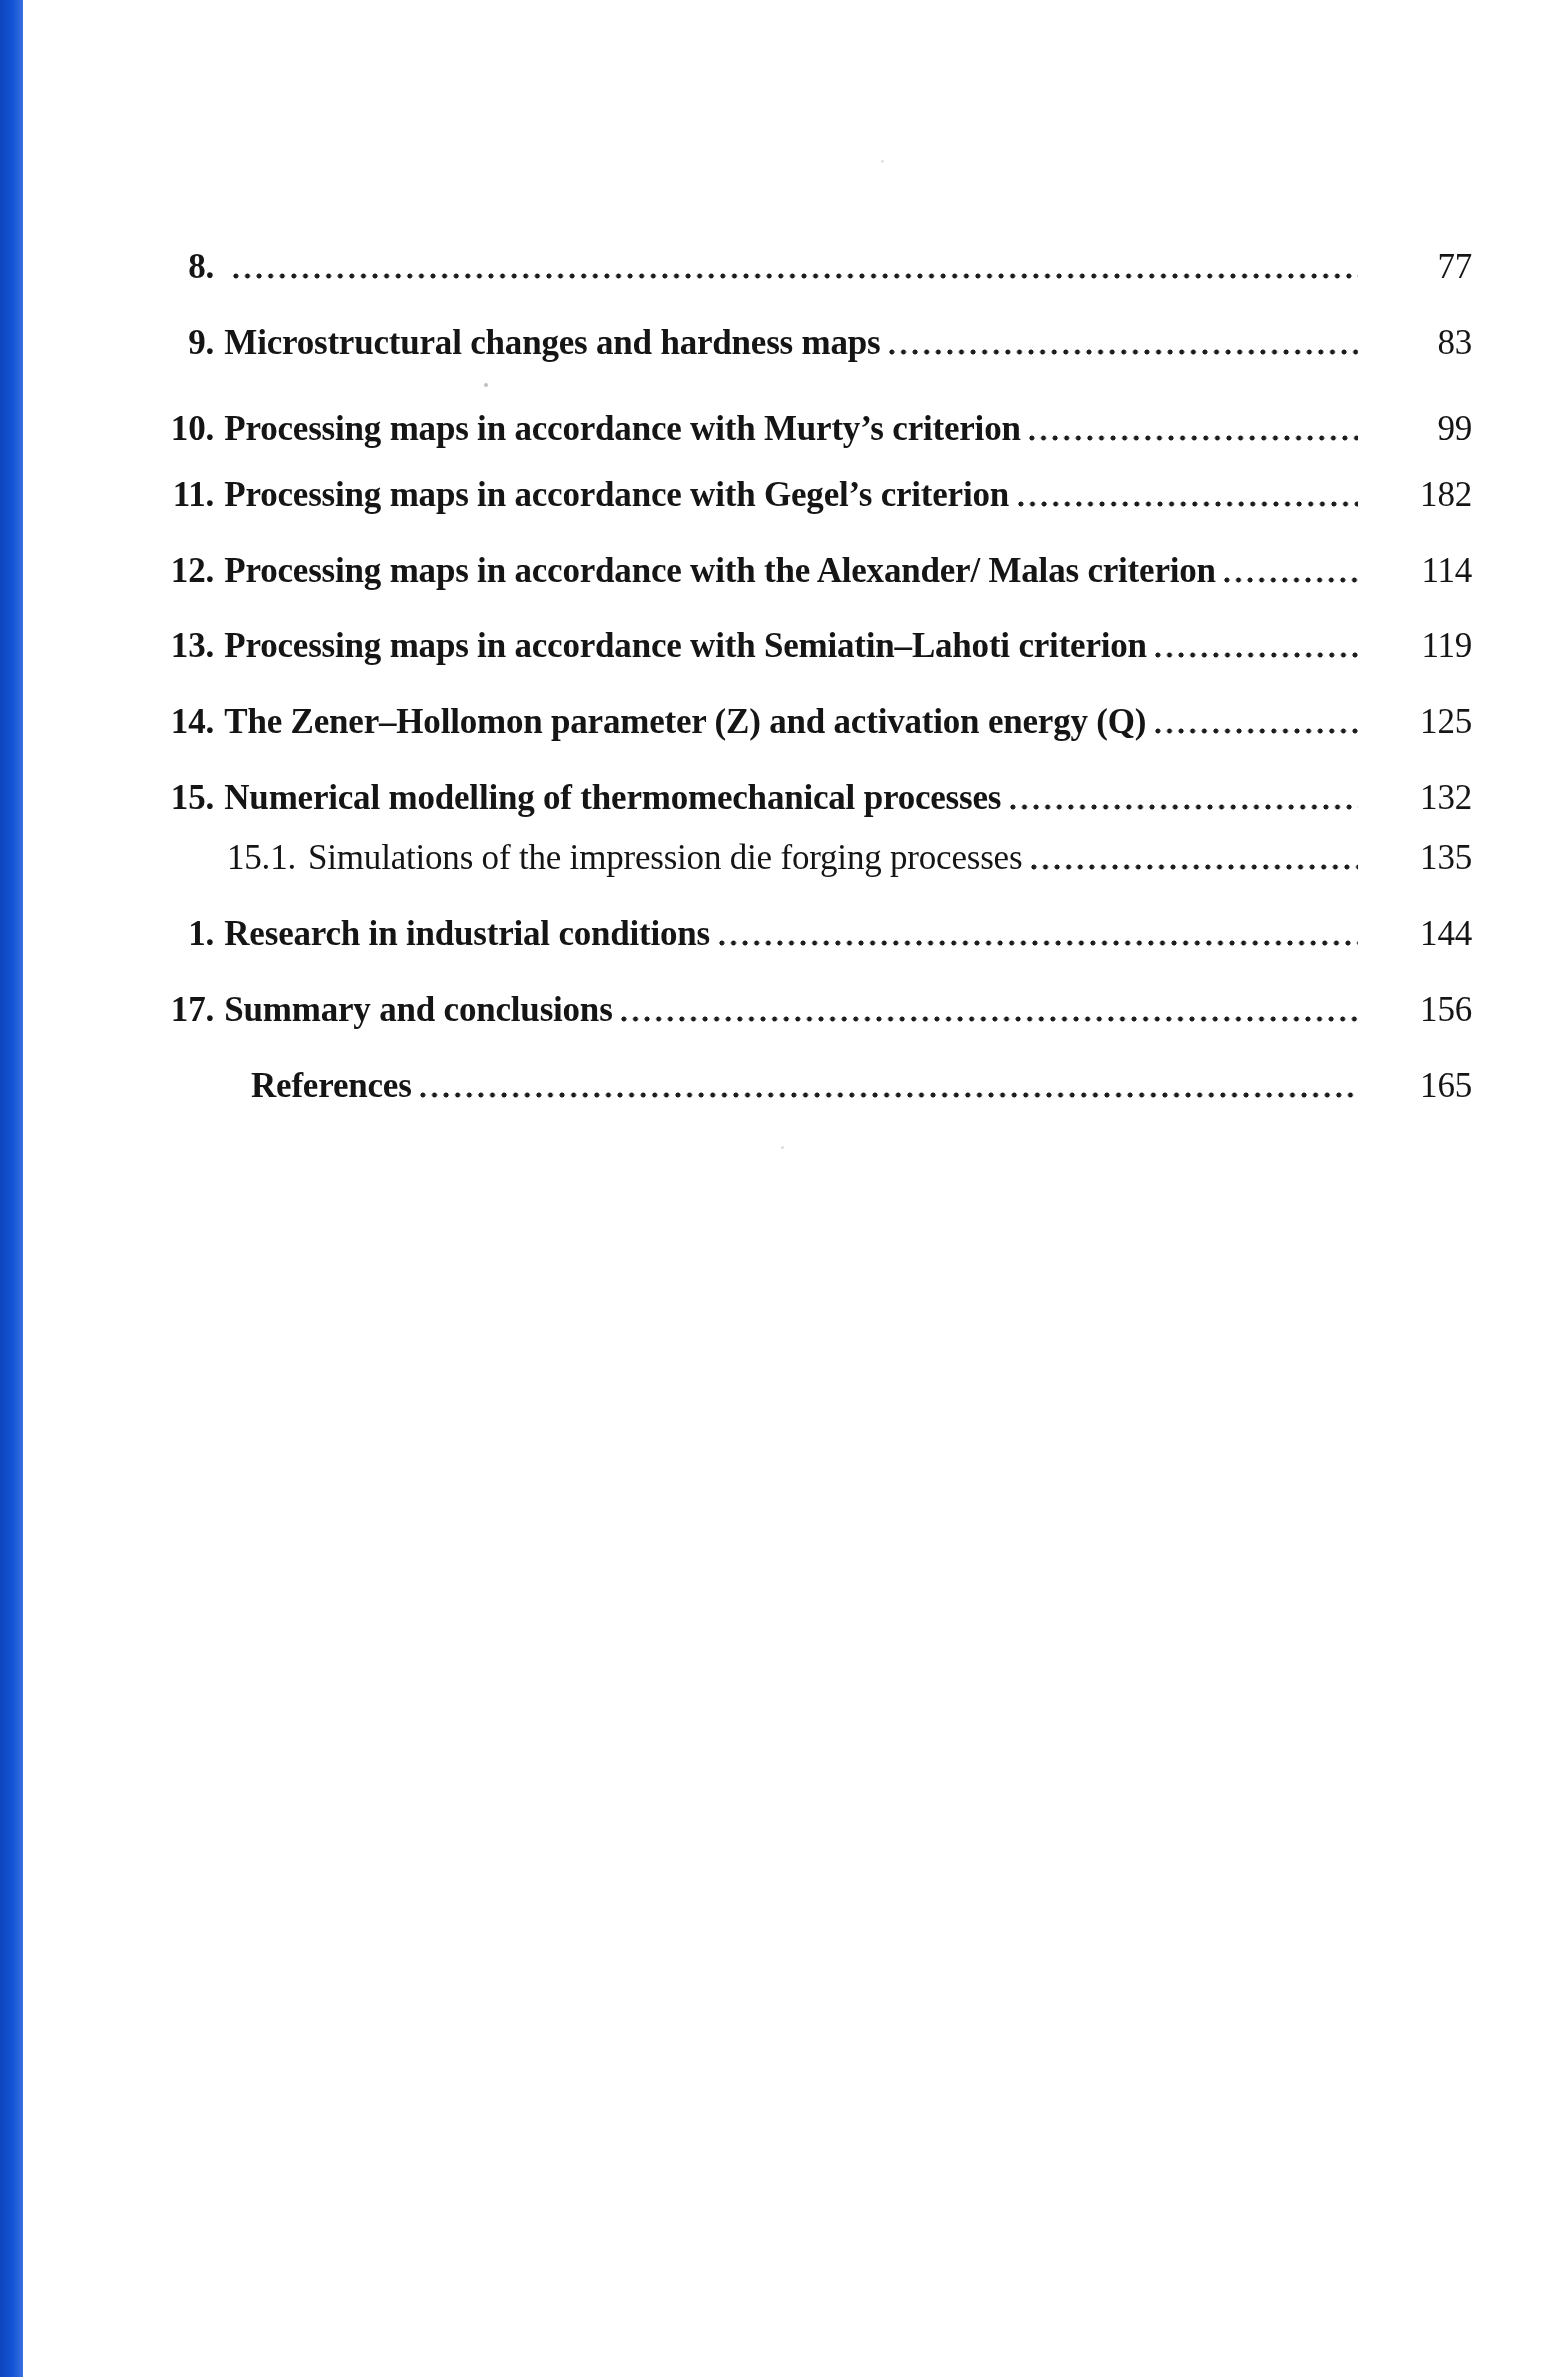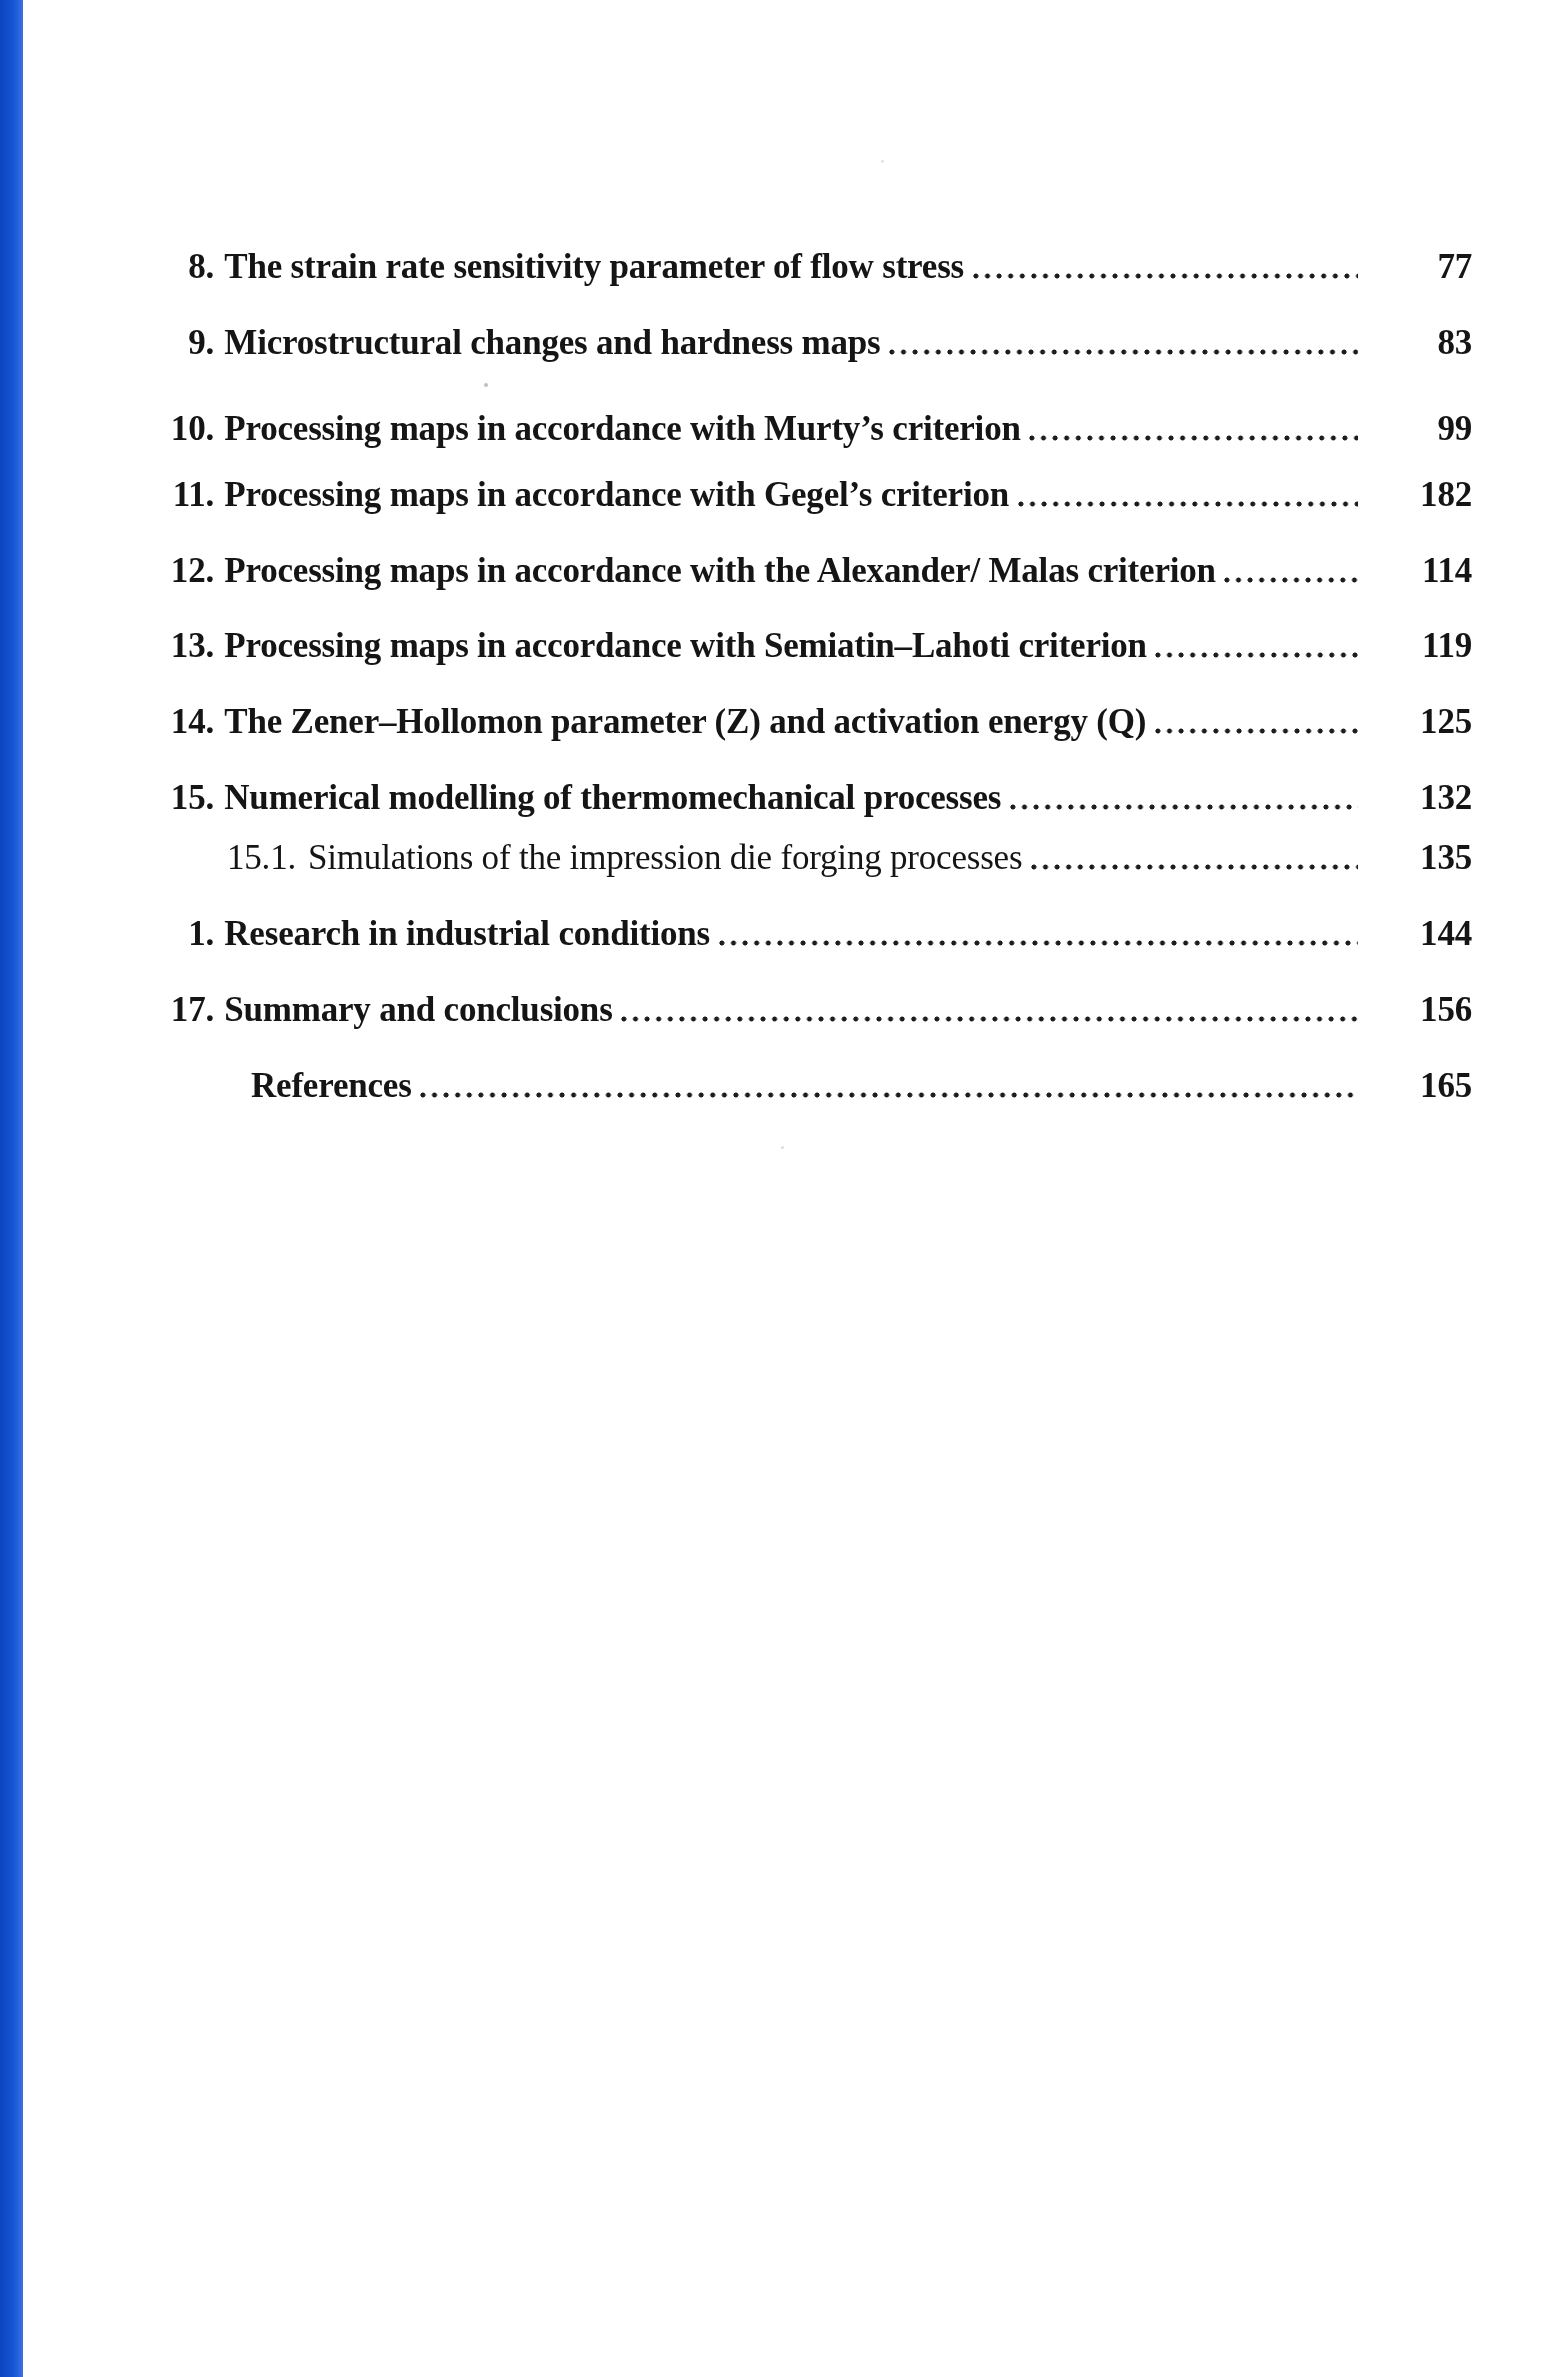--- a/index.html
+++ b/index.html
@@ -45,21 +45,21 @@
     margin:0 38px 12px 8.6px;
     min-width:26px;
     background-image:radial-gradient(circle at 2.9px 3px,#1c1c1c 2.2px,rgba(0,0,0,0) 2.8px);
     background-size:11.6px 6px;
     background-repeat:repeat-x;
   }
   .row .pagenum{
     flex:0 0 auto;
     width:76px;
     text-align:right;
-    font-weight:700;
+    font-weight:400;
   }
   
   .row.sub{
     padding-left:227px;
     font-weight:400;
   }
   .row.sub .num{width:auto;margin-right:12px;}
   
   .row.nonum{padding-left:224px;margin-left:27px;}
   .speck{
@@ -70,21 +70,20 @@
 </style>
 </head>
 <body>
 
 <div id="page">
 
   <div id="spine"></div>
 
   <div class="row" style="top:243px">
     <span class="num">8.</span>
-    <span class="title">The strain rate sensitivity parameter of flow stress</span>
     <span class="leader"></span>
     <span class="pagenum">77</span>
   </div>
 
   <div class="row" style="top:319px">
     <span class="num">9.</span>
     <span class="title">Microstructural changes and hardness maps</span>
     <span class="leader"></span>
     <span class="pagenum">83</span>
   </div>

